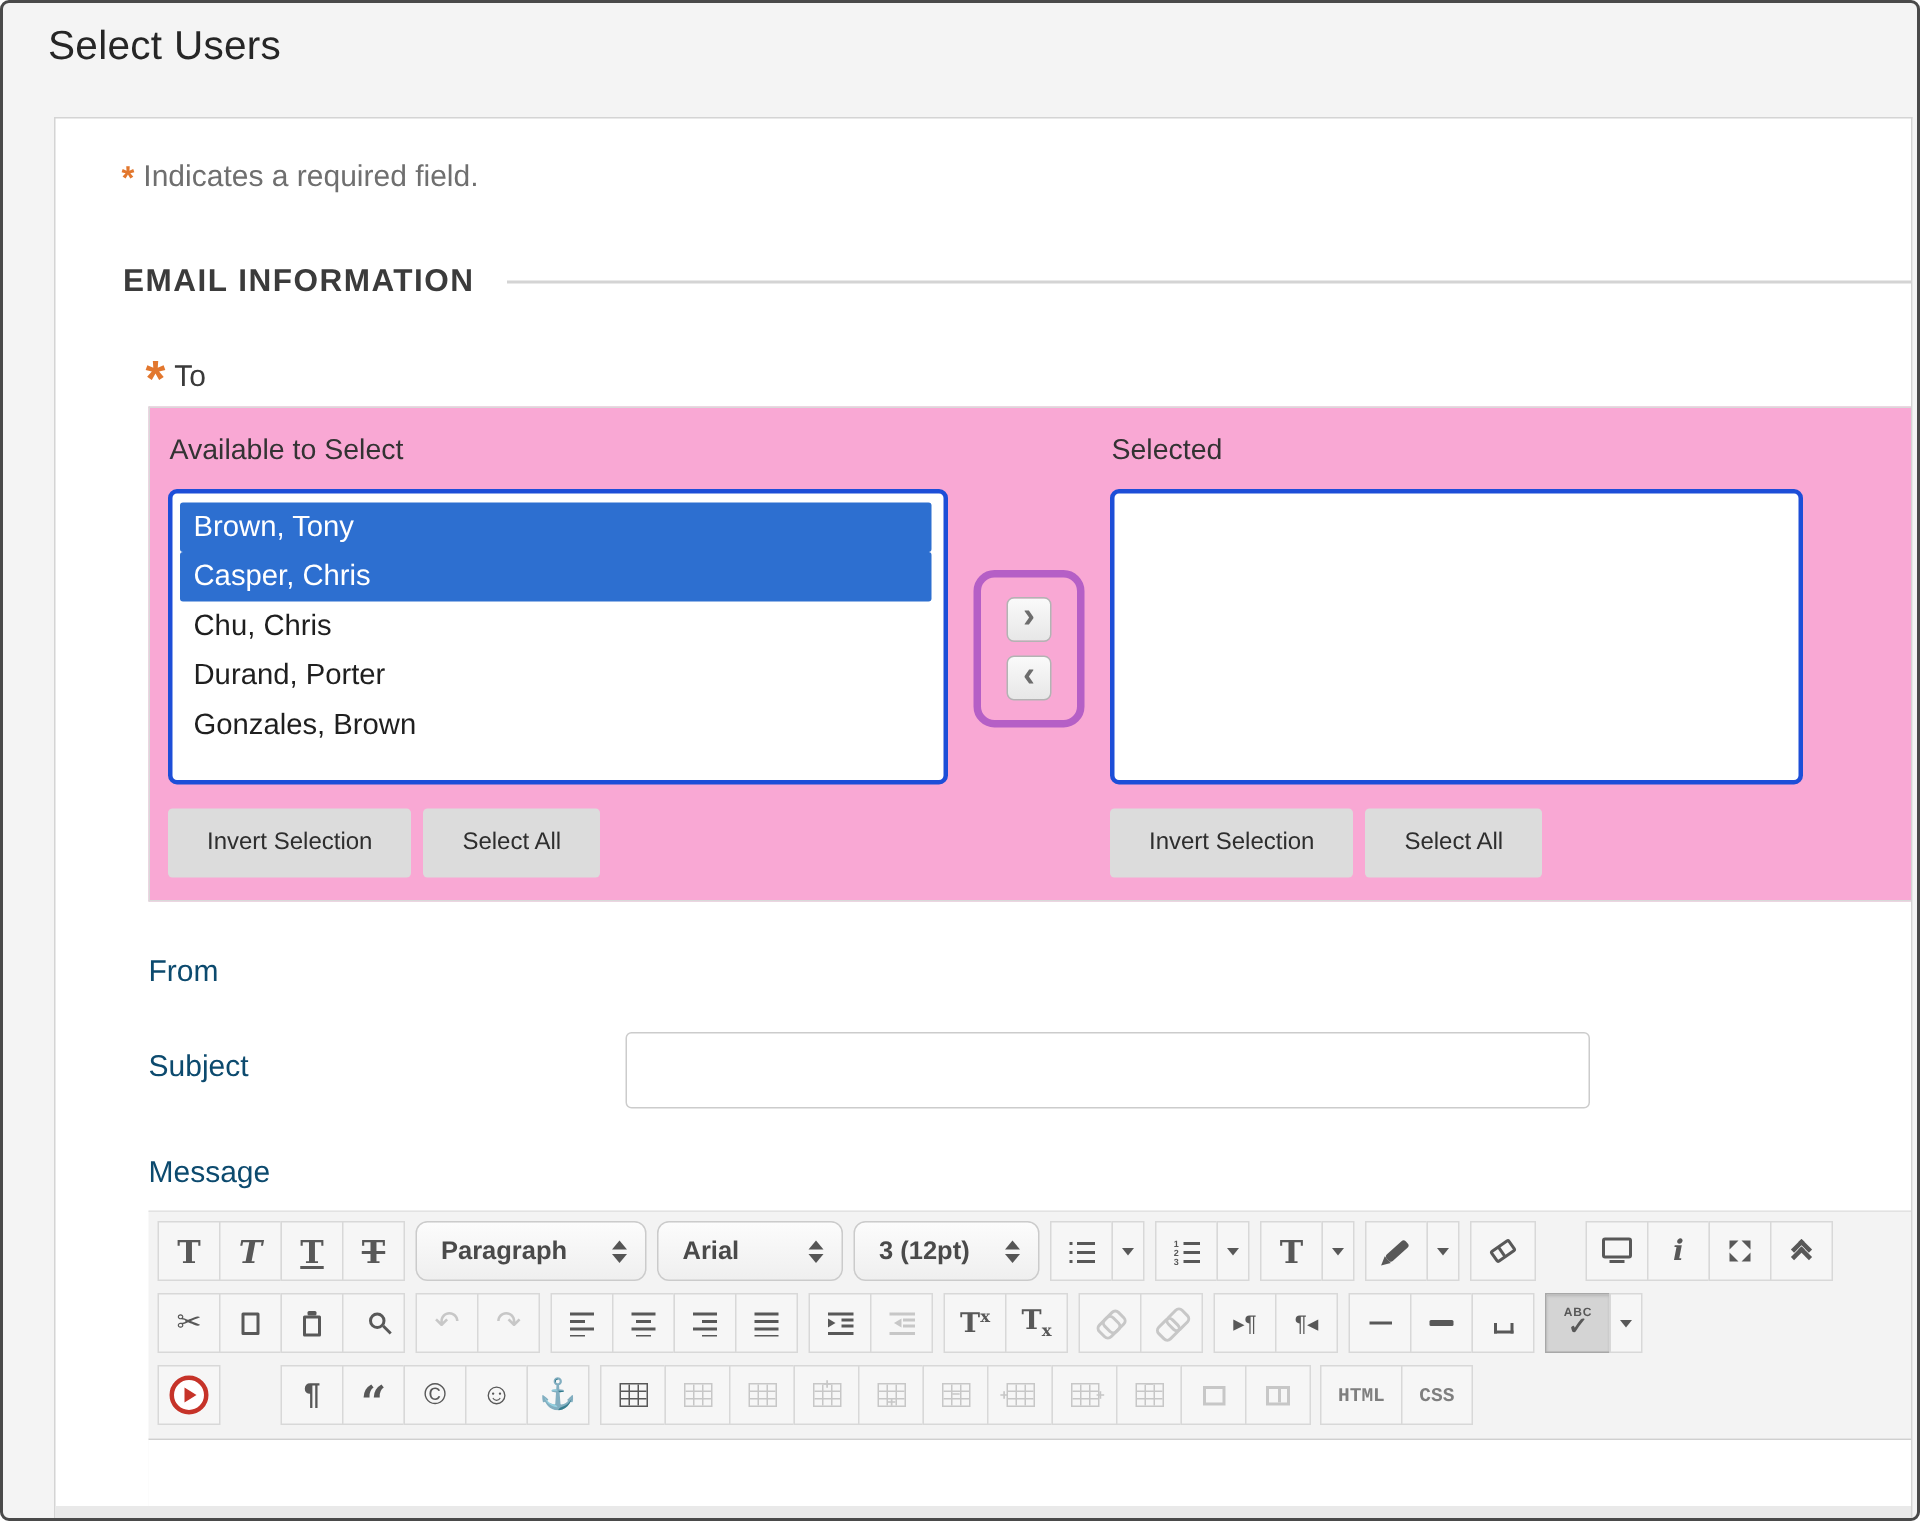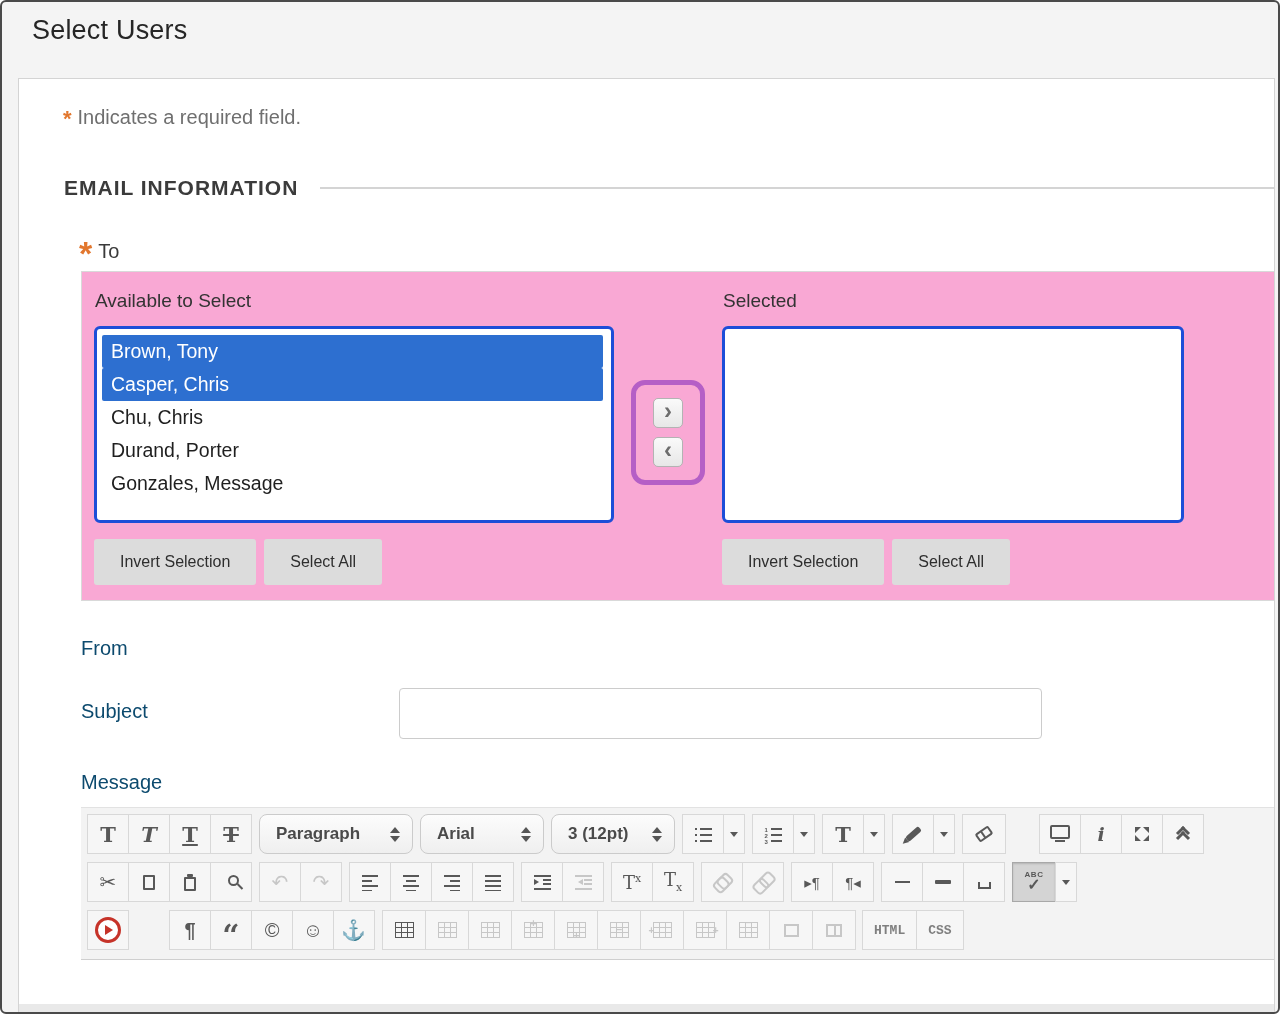--- a/index.html
+++ b/index.html
@@ -8,21 +8,21 @@
   .screen {
     position: relative; width: 1280px; height: 1014px;
     border: 2px solid #4a4a4a; border-radius: 6px; overflow: hidden;
     background: #f4f4f4;
   }
 
   .page-header { height: 76px; padding: 13px 0 0 30px; }
   .page-header h1 { font-size: 27px; font-weight: 500; color: #262626; letter-spacing: 0.2px; }
 
   .panel {
-    position: relative; margin-left: 16px; margin-right: 3px;
+    position: relative; margin-left: 34px; margin-right: 3px;
     height: calc(100% - 76px);
     background: #fff; border: 1px solid #d4d4d4; border-bottom: none;
     overflow: hidden;
   }
 
   .req-note { margin: 27px 0 0 44px; font-size: 20px; color: #6f6f6f; }
   .star { color: #e2772e; font-weight: bold; }
   .star-sm { font-size: 22px; vertical-align: -2px; margin-right: 6px; }
   .star-lg { font-size: 34px; line-height: 10px; position: relative; top: 7px; margin-right: 6px; }
 
@@ -117,21 +117,21 @@
   .mr-lg { margin-right: 40px; }
   .ml-lg { margin-left: 26px; }
 
   
   .glyph-T { font-family: "DejaVu Serif", serif; font-size: 21px; font-weight: bold; line-height: 1; }
   .it { font-style: italic; } .un { text-decoration: underline; } .st { text-decoration: line-through; }
   .glyph-md { font-size: 20px; line-height: 1; }
   .glyph-sm { font-size: 15px; line-height: 1; }
   .glyph-quote { font-family: "DejaVu Serif", serif; font-size: 30px; font-weight: bold; line-height: 8px; position: relative; top: 6px; }
   .glyph-info { font-family: "DejaVu Serif", serif; font-size: 19px; font-style: italic; font-weight: bold; }
-  .supsub { font-family: "DejaVu Serif", serif; font-size: 18px; font-weight: normal; line-height: 1; }
+  .supsub { font-family: "DejaVu Serif", serif; font-size: 18px; font-weight: bold; line-height: 1; }
   .supsub sup, .supsub sub { font-size: 11px; }
 
   
   .ic { display: inline-block; position: relative; }
   .al { width: 16px; height: 17px; }
   .al, .ic-ul, .ic-ol, .ic-indent, .ic-outdent {
     background-repeat: no-repeat;
     background-image: linear-gradient(var(--c),var(--c)),linear-gradient(var(--c),var(--c)),linear-gradient(var(--c),var(--c)),linear-gradient(var(--c),var(--c));
   }
   .al-l { background-position: 0 1px, 0 6px, 0 11px, 0 16px; background-size: 16px 2px, 10px 2px, 16px 2px, 10px 2px; }
@@ -215,21 +215,21 @@
 
     <div class="to-panel">
       <div class="col-av">
         <div class="col-header">Available to Select</div>
         <div class="listbox">
           <ul>
             <li class="selected">Brown, Tony</li>
             <li class="selected">Casper, Chris</li>
             <li>Chu, Chris</li>
             <li>Durand, Porter</li>
-            <li>Gonzales, Message</li>
+            <li>Gonzales, Brown</li>
           </ul>
         </div>
         <div class="picker-buttons">
           <button>Invert Selection</button>
           <button>Select All</button>
         </div>
       </div>
 
       <div class="col-mid">
         <div class="mover">

